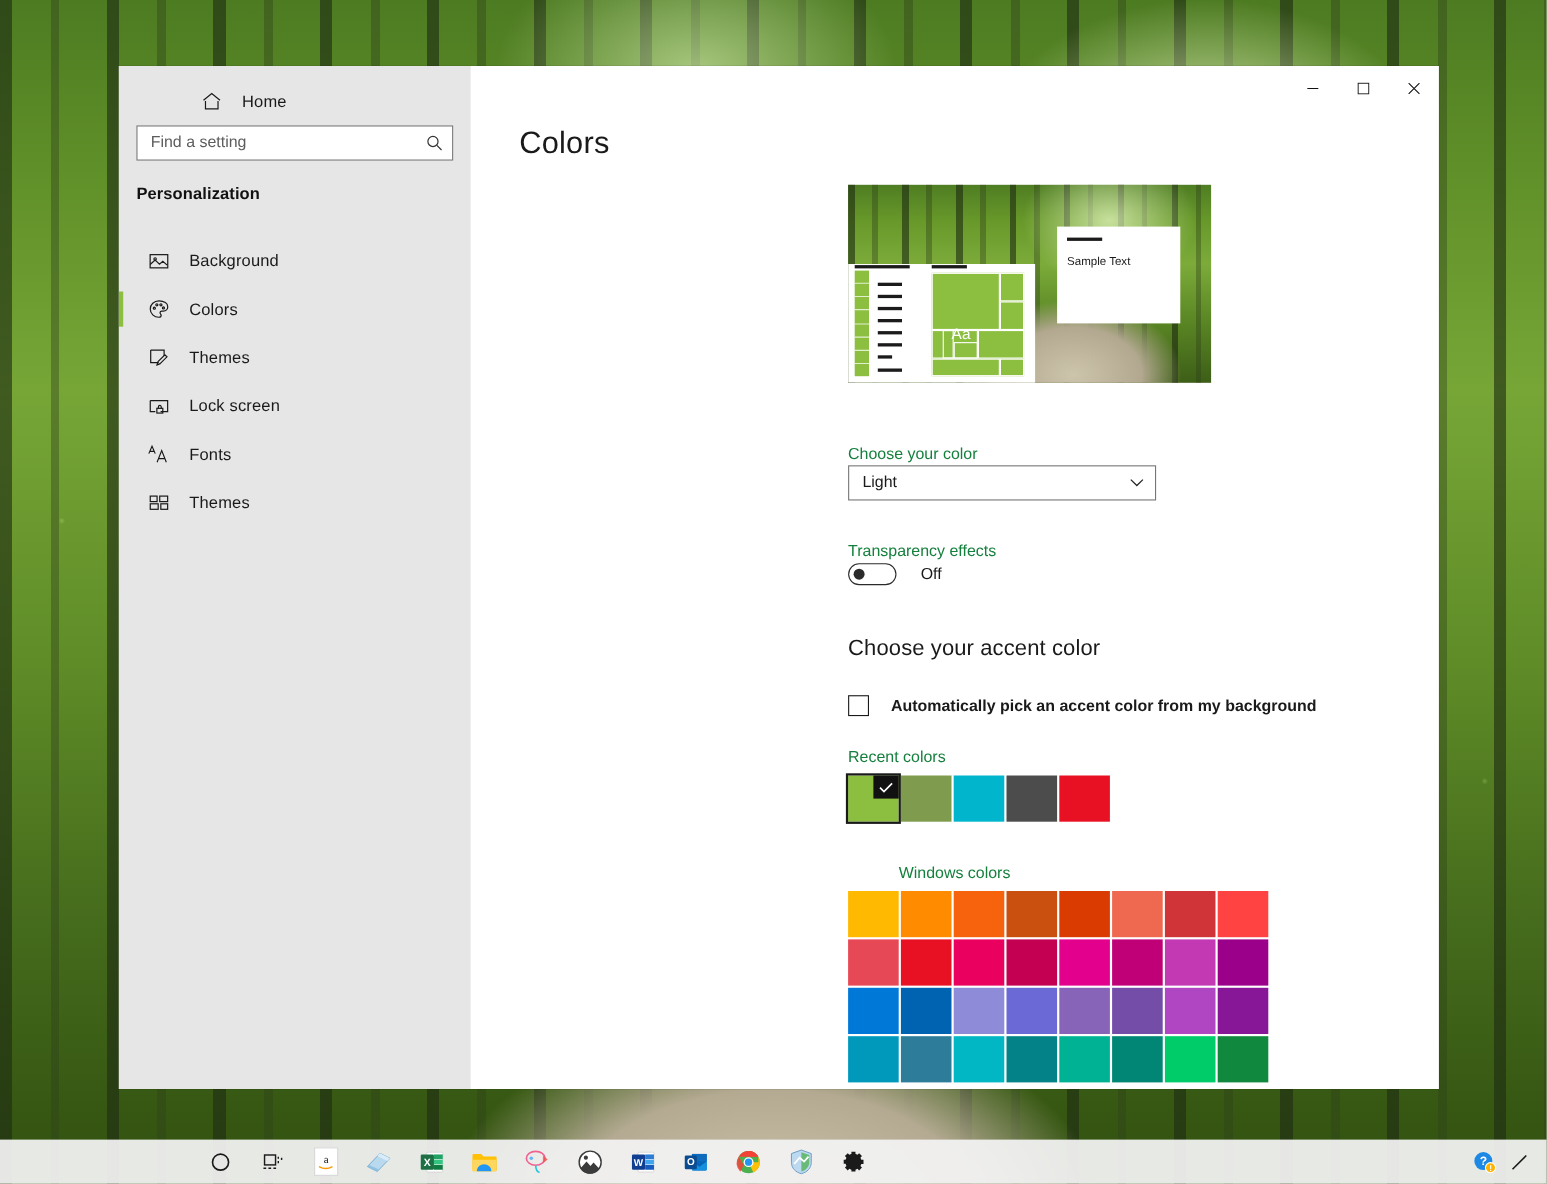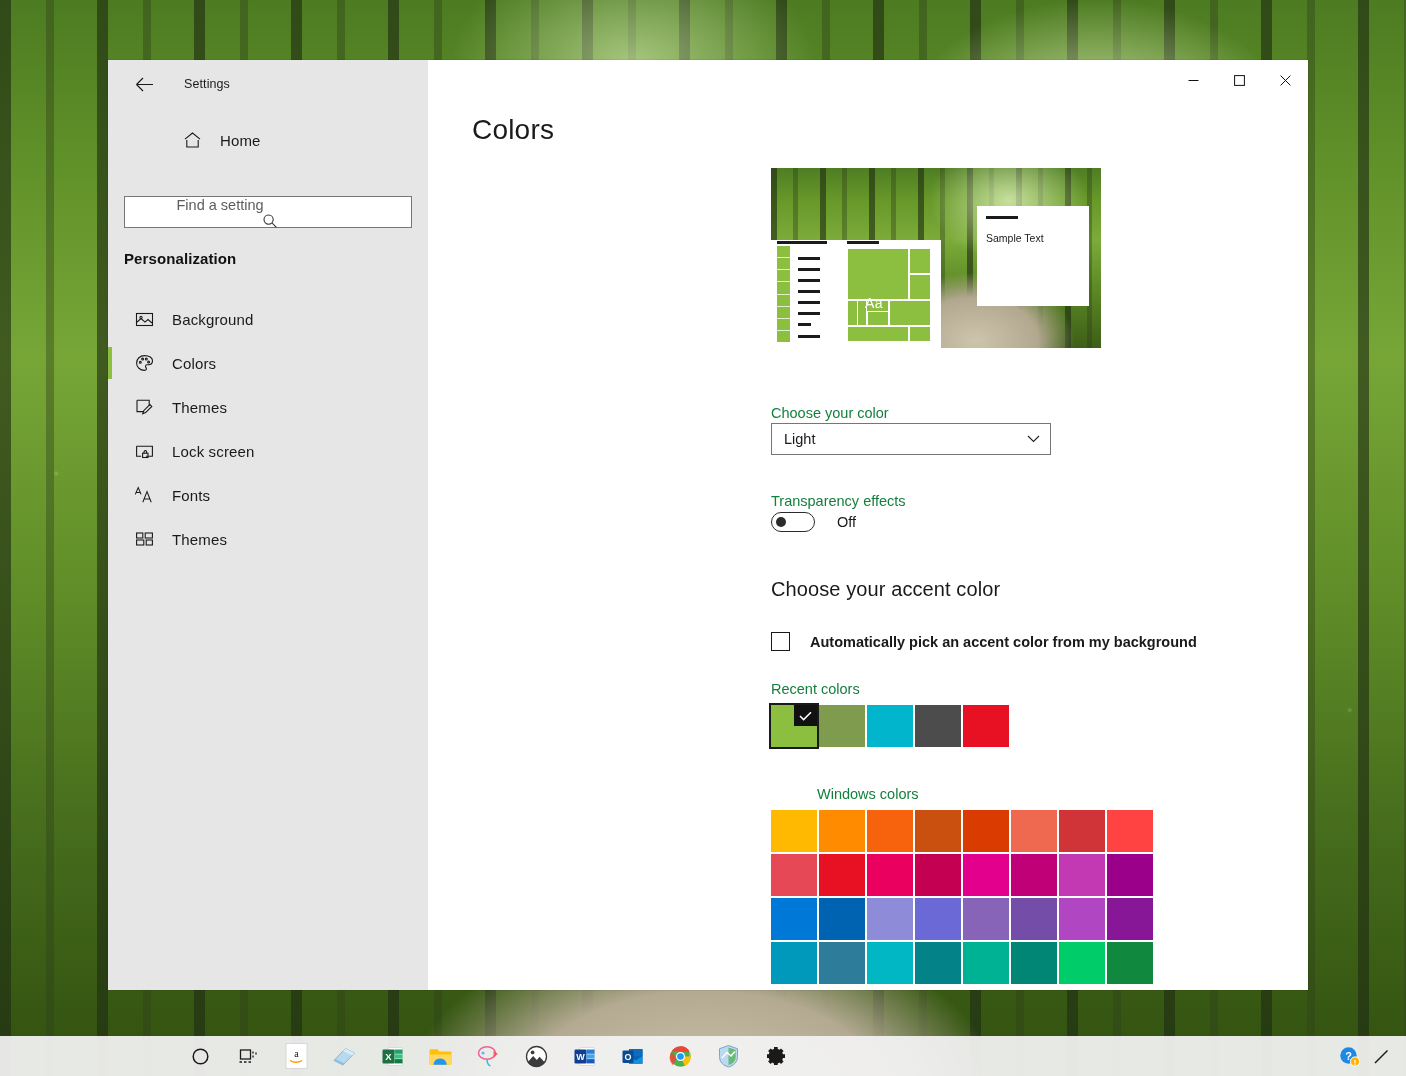--- a/index.html
+++ b/index.html
@@ -103,28 +103,27 @@
   }
   .nav-row .nv-label {
     font-size: 15px;
     color: #1a1a1a;
     margin-left: 8px;
     letter-spacing: .15px;
   }
   #nav-home { margin-top: 10px; margin-left: 48px; }
 
   #search-wrap {
-    margin: 34px 16px 0 16px;
+    margin: 0 16px 0 16px;
     height: 32px;
     background: #ffffff;
     border: 1px solid #767676;
     display: flex;
     align-items: center;
     padding: 0 8px 0 12px;
-    flex-direction: column;
   }
   #search-input {
     flex: 1;
     border: none;
     outline: none;
     font-size: 14.5px;
     font-family: "Liberation Sans", sans-serif;
     color: #1a1a1a;
     background: transparent;
   }
@@ -226,22 +225,22 @@
     position: absolute;
     left: 18px; top: 26px;
     color: #fff;
     font-size: 14px;
     letter-spacing: .3px;
     margin-top: 21px;
   }
   
   #pv-window {
     position: absolute;
-    left: 206px; top: 38px;
-    width: 112px; height: 100px;
+    left: 190px; top: 38px;
+    width: 112px; height: 88px;
     background: #ffffff;
     padding-left: 33px;
   }
   #pv-window .bar {
     position: absolute;
     left: 9px; top: 10px;
     width: 32px; height: 3px;
     background: #1b1b1b;
   }
   #pv-sample-text {
@@ -411,28 +410,20 @@
 </style>
 </head>
 <body>
 
 <div id="desktop"></div>
 
 <div id="settings-window">
 
   <div id="nav-pane">
 
-    <div id="titlebar-left">
-      <div id="back-button">
-        <svg width="19" height="15" viewBox="0 0 19 15" fill="none">
-          <path d="M18 7.5H1.5M1.5 7.5L8 1M1.5 7.5L8 14" stroke-width="1.2"></path>
-        </svg>
-      </div>
-      <div id="window-title-text">Settings</div>
-    </div>
 
     <div class="nav-row" id="nav-home">
       <span class="nv-icon">
         <svg width="19" height="18" viewBox="0 0 19 18" fill="none" stroke="currentColor" stroke-width="1.1">
           <path d="M2 8.2L9.5 2l7.5 6.2"></path>
             <path d="M3.8 8.9V16h11.4V8.9"></path>
         </svg>
       </span>
       <span class="nv-label">Home</span>
     </div>

